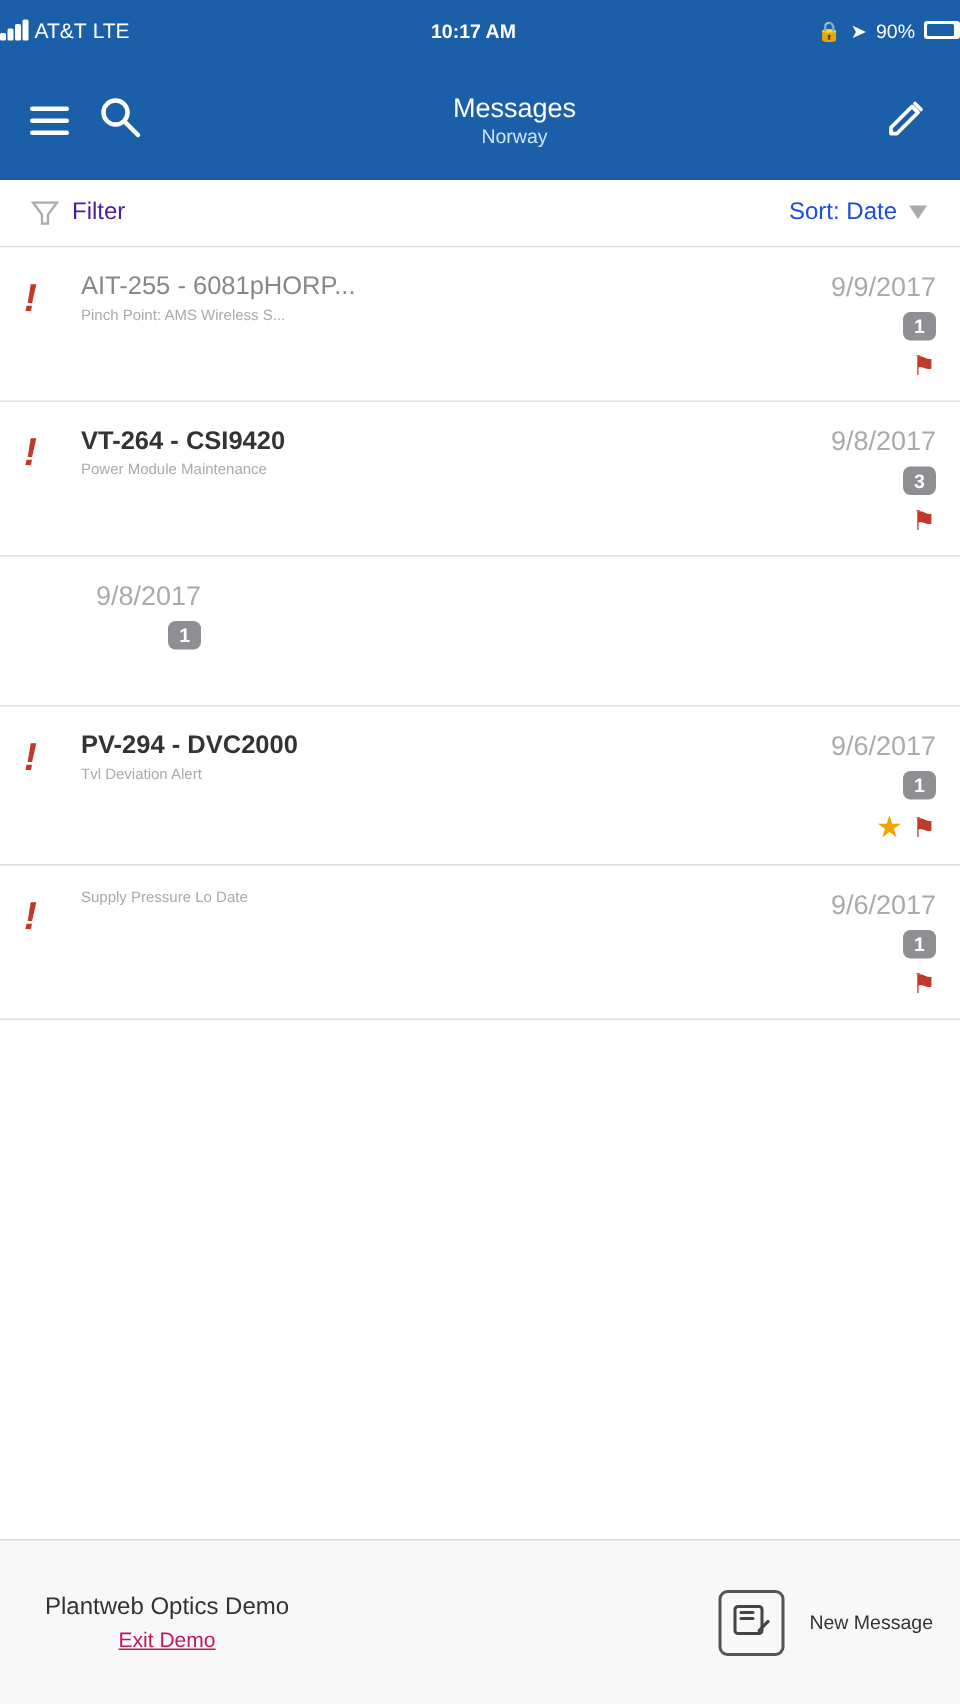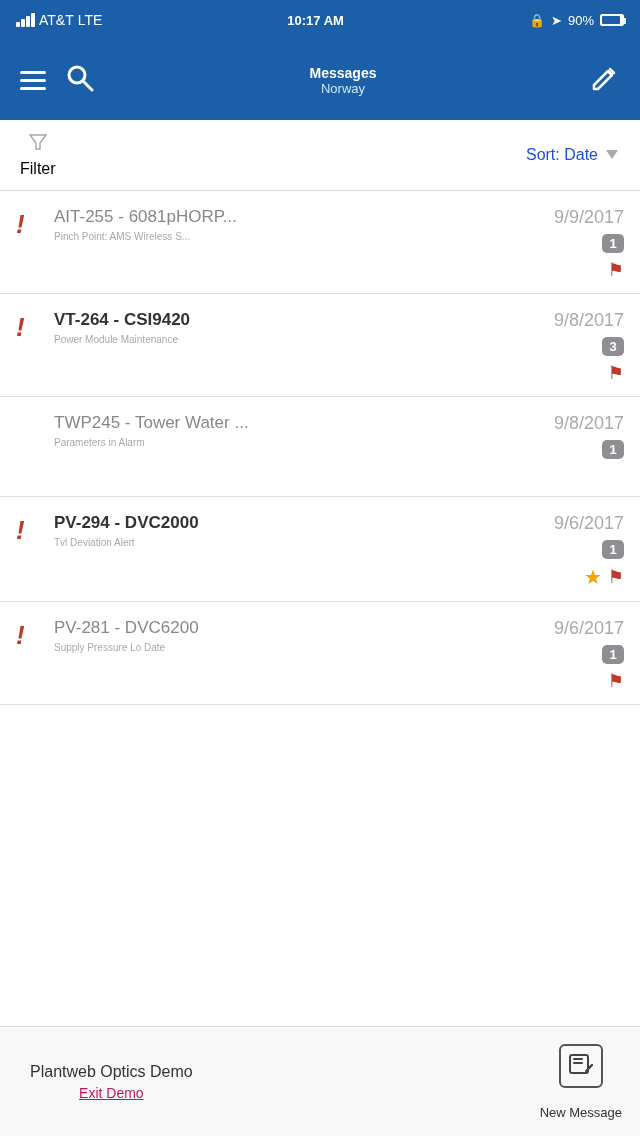--- a/index.html
+++ b/index.html
@@ -13,21 +13,21 @@
     }
 
     
     .status-bar {
       background: #1a5fa8;
       color: #fff;
       height: 40px;
       display: flex;
       align-items: center;
       justify-content: space-between;
-      padding: 0 16px;
+      padding: 0 0;
       font-size: 14px;
       font-weight: 500;
     }
     .status-left { display: flex; align-items: center; gap: 4px; }
     .status-center { font-size: 13px; font-weight: 700; }
     .status-right { display: flex; align-items: center; gap: 6px; font-size: 13px; }
     .signal-bars { display: flex; align-items: flex-end; gap: 1px; }
     .signal-bars span {
       background: #fff;
       width: 4px;
@@ -40,33 +40,33 @@
       background: #1a5fa8;
       color: #fff;
       height: 80px;
       display: flex;
       align-items: center;
       justify-content: space-between;
       padding: 0 20px;
     }
     .nav-left { display: flex; align-items: center; gap: 18px; }
     .nav-title { text-align: center; }
-    .nav-title-text { font-size: 14px; font-weight: 700; color: #fff; }
+    .nav-title-text { font-size: 18px; font-weight: 400; color: #fff; }
     .nav-subtitle { font-size: 13px; color: #cce4ff; }
 
     
     .filter-bar {
       display: flex;
       align-items: center;
       justify-content: space-between;
       padding: 12px 20px;
       border-bottom: 1px solid #ddd;
       background: #fff;
     }
-    .filter-left { display: flex; align-items: center; gap: 8px; color: #000000; font-size: 16px; flex-direction: column; }
+    .filter-left { display: flex; align-items: center; gap: 8px; color: #4c1d95; font-size: 16px; }
     .filter-right { display: flex; align-items: flex-start; gap: 6px; color: #1d4ed8; font-size: 16px; }
 
     
     .message-list { background: #fff; }
 
     .message-item {
       display: flex;
       align-items: flex-start;
       padding: 16px 16px 12px 16px;
       border-bottom: 1px solid #e0e0e0;
@@ -163,21 +163,20 @@
       align-items: center;
       justify-content: space-between;
       padding: 0 18px 0 30px;
     }
     .bottom-info { text-align: center; }
     .bottom-info-title { font-size: 16px; font-weight: 500; color: #333; }
     .bottom-info-link { font-size: 14px; color: #be185d; text-decoration: underline; cursor: pointer; margin-top: 4px; }
 
     .new-message-btn {
       display: flex;
-      flex-direction: column;
       align-items: center;
       gap: 17px;
       cursor: pointer;
       background: none;
       border: none;
     }
     .new-message-icon-wrap {
       width: 44px;
       height: 44px;
       border: 2px solid #555;
@@ -287,24 +286,20 @@
       <div class="message-meta">
         <div class="message-date">9/8/2017</div>
         <div class="message-badge">3</div>
         <div class="message-icons">
           <span class="flag-icon">⚑</span>
         </div>
       </div>
     </div>
     <div class="message-item">
       <div class="alert-icon"></div>
-      <div class="message-content">
-        <div class="message-title light">TWP245 - Tower Water ...</div>
-        <div class="message-subtitle">Parameters in Alarm</div>
-      </div>
       <div class="message-meta">
         <div class="message-date">9/8/2017</div>
         <div class="message-badge">1</div>
       </div>
     </div>
     <div class="message-item">
       <div class="alert-icon"><span class="alert-exclamation">!</span></div>
       <div class="message-content">
         <div class="message-title">PV-294 - DVC2000</div>
         <div class="message-subtitle">Tvl Deviation Alert</div>
@@ -314,21 +309,20 @@
         <div class="message-badge">1</div>
         <div class="message-icons">
           <span class="star-icon">★</span>
           <span class="flag-icon">⚑</span>
         </div>
       </div>
     </div>
     <div class="message-item">
       <div class="alert-icon"><span class="alert-exclamation">!</span></div>
       <div class="message-content">
-        <div class="message-title light">PV-281 - DVC6200</div>
         <div class="message-subtitle">Supply Pressure Lo Date</div>
       </div>
       <div class="message-meta">
         <div class="message-date">9/6/2017</div>
         <div class="message-badge">1</div>
         <div class="message-icons">
           <span class="flag-icon">⚑</span>
         </div>
       </div>
     </div>

